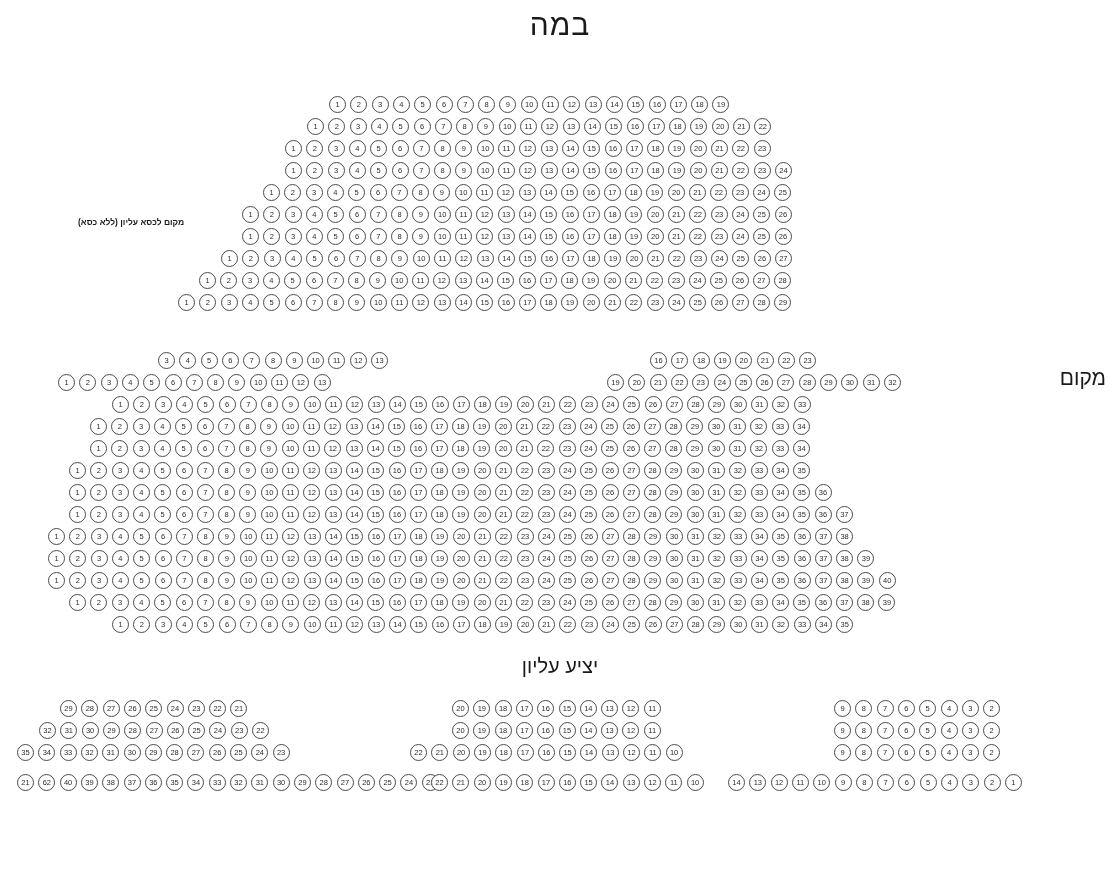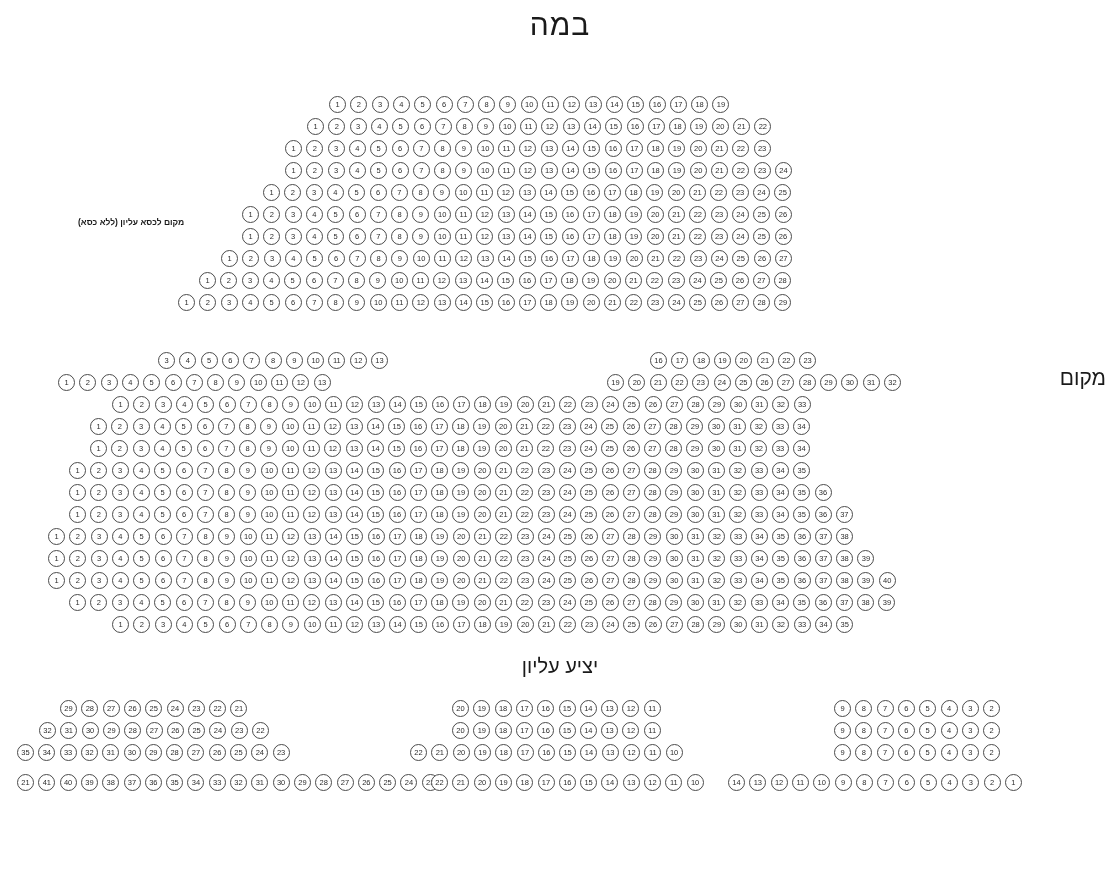--- a/index.html
+++ b/index.html
@@ -808,21 +808,21 @@
       <div class="seat" style="left: 102.2px; top: 744px; width: 17px; height: 17px;">31</div>
       <div class="seat" style="left: 123.5px; top: 744px; width: 17px; height: 17px;">30</div>
       <div class="seat" style="left: 144.8px; top: 744px; width: 17px; height: 17px;">29</div>
       <div class="seat" style="left: 166.1px; top: 744px; width: 17px; height: 17px;">28</div>
       <div class="seat" style="left: 187.4px; top: 744px; width: 17px; height: 17px;">27</div>
       <div class="seat" style="left: 208.7px; top: 744px; width: 17px; height: 17px;">26</div>
       <div class="seat" style="left: 230px; top: 744px; width: 17px; height: 17px;">25</div>
       <div class="seat" style="left: 251.3px; top: 744px; width: 17px; height: 17px;">24</div>
       <div class="seat" style="left: 272.6px; top: 744px; width: 17px; height: 17px;">23</div>
       <div class="seat" style="left: 17px; top: 774px; width: 17px; height: 17px;">21</div>
-      <div class="seat" style="left: 38.3px; top: 774px; width: 17px; height: 17px;">41</div>
+      <div class="seat" style="left: 38.3px; top: 774px; width: 17px; height: 17px;">62</div>
       <div class="seat" style="left: 59.6px; top: 774px; width: 17px; height: 17px;">40</div>
       <div class="seat" style="left: 80.9px; top: 774px; width: 17px; height: 17px;">39</div>
       <div class="seat" style="left: 102.2px; top: 774px; width: 17px; height: 17px;">38</div>
       <div class="seat" style="left: 123.5px; top: 774px; width: 17px; height: 17px;">37</div>
       <div class="seat" style="left: 144.8px; top: 774px; width: 17px; height: 17px;">36</div>
       <div class="seat" style="left: 166.1px; top: 774px; width: 17px; height: 17px;">35</div>
       <div class="seat" style="left: 187.4px; top: 774px; width: 17px; height: 17px;">34</div>
       <div class="seat" style="left: 208.7px; top: 774px; width: 17px; height: 17px;">33</div>
       <div class="seat" style="left: 230px; top: 774px; width: 17px; height: 17px;">32</div>
       <div class="seat" style="left: 251.3px; top: 774px; width: 17px; height: 17px;">31</div>

